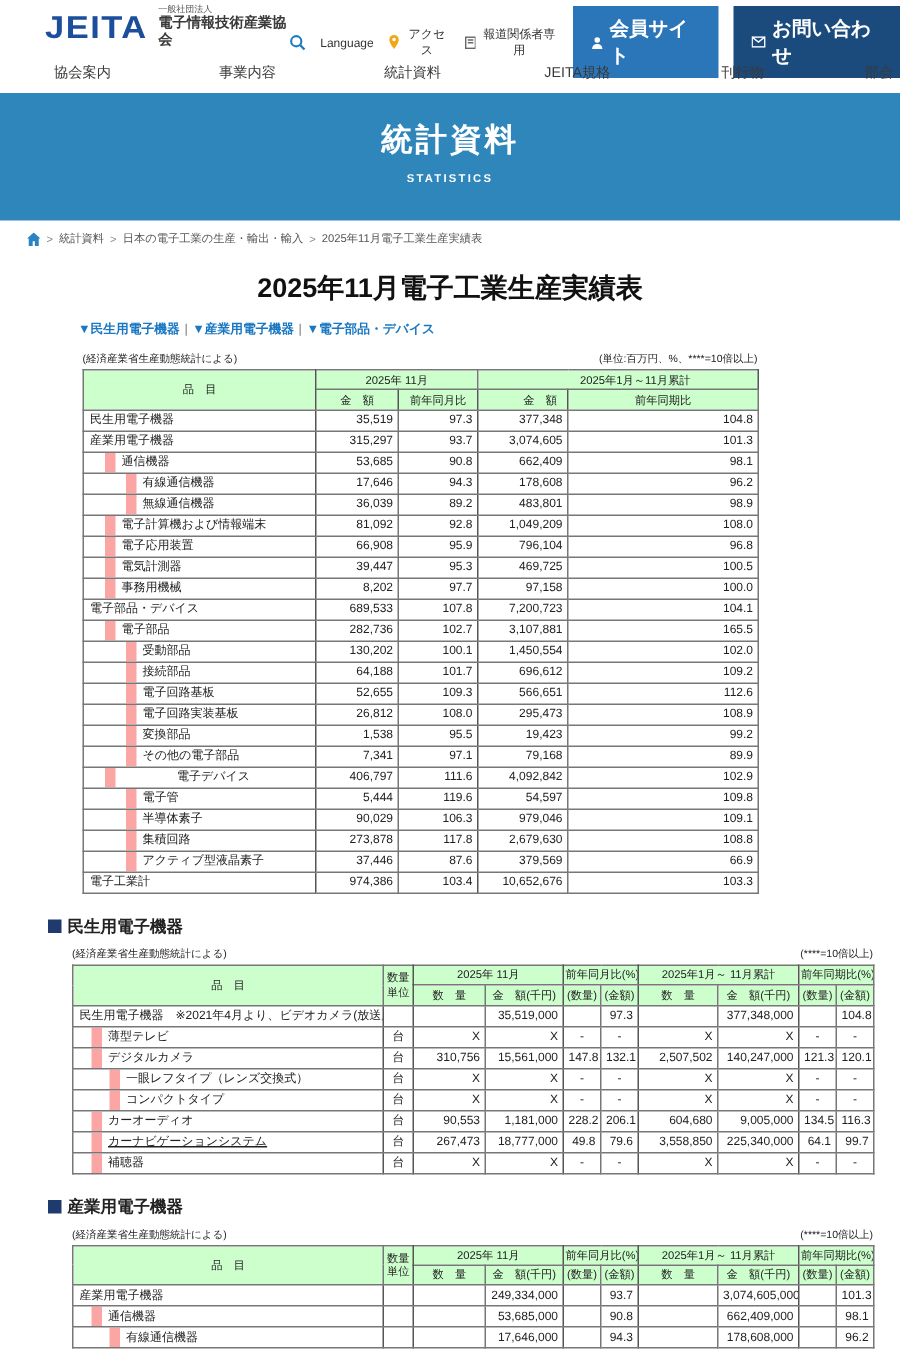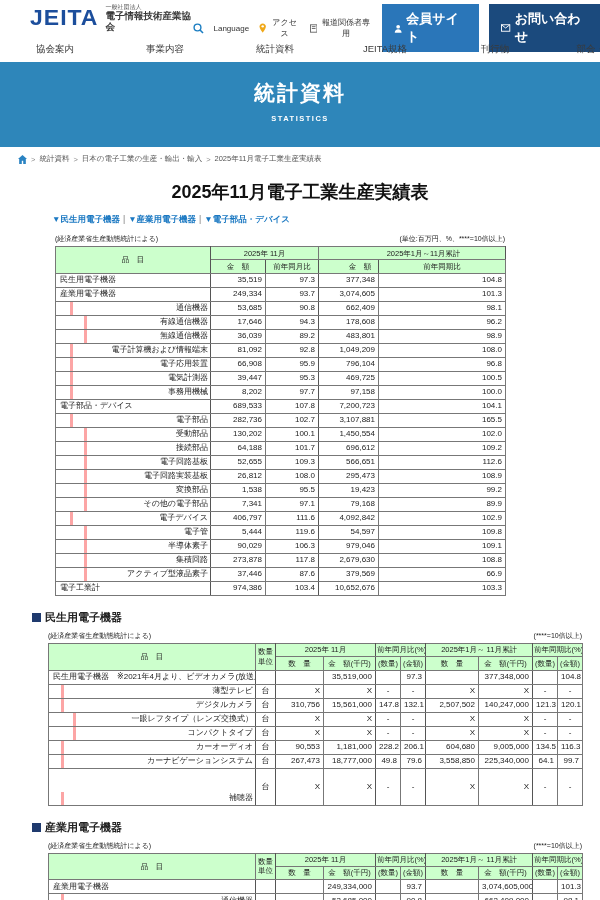--- a/index.html
+++ b/index.html
@@ -57,21 +57,21 @@
   .detail-block { padding-left:14px; }
 
   
   table { border-collapse:collapse; table-layout:fixed; font-size:8px; }
   table.stable { width:450px; margin-left:3px; border:1.5px solid #333; }
   table.dtable { width:534px; margin-left:34px; border:1.5px solid #333; }
   td,th { border:1px solid #777; padding:1px 3px; line-height:1.25; overflow:hidden; white-space:nowrap; font-weight:normal; }
   tr.hdr td { background:#ccffcc; text-align:center; font-size:7.5px; padding:1.5px 1px; }
   td.item { text-align:left; padding:0; }
   .ind { padding:1.5px 2px 1.5px 4px; }
-  .ind.bl { border-left:3px solid #fca5a5;text-align:right; }
+  .ind.bl { border-left:7px solid #fca5a5; }
   td.r { text-align:right; }
   td.c { text-align:center; }
   td.u { text-align:center; }
   tr.total td { border-top:1.5px solid #333; }
   table.stable td:nth-child(3) { border-right:1.5px solid #555;padding-left:24px; }
   table.stable td:nth-child(1) { border-right:1.5px solid #555; }
   table.dtable tr.data td:nth-child(2),
   table.dtable tr.data td:nth-child(4),
   table.dtable tr.data td:nth-child(6),
   table.dtable tr.data td:nth-child(8) { border-right:1.5px solid #555; }
@@ -198,21 +198,21 @@
             </td>
             <td class="r">35,519</td>
             <td class="r">97.3</td>
             <td class="r">377,348</td>
             <td class="r">104.8</td>
           </tr>
           <tr class="data">
             <td class="item">
               <div class="ind">産業用電子機器</div>
             </td>
-            <td class="r">249,334</td>
+            <td class="r">315,297</td>
             <td class="r">93.7</td>
             <td class="r">3,074,605</td>
             <td class="r">101.3</td>
           </tr>
           <tr class="data">
             <td class="item">
               <div class="ind bl" style="margin-left: 14px;">通信機器</div>
             </td>
             <td class="r">53,685</td>
             <td class="r">90.8</td>
@@ -526,35 +526,35 @@
             <td class="r">1,181,000</td>
             <td class="r">228.2</td>
             <td class="r">206.1</td>
             <td class="r">604,680</td>
             <td class="r">9,005,000</td>
             <td class="r">134.5</td>
             <td class="r">116.3</td>
           </tr>
           <tr class="data">
             <td class="item">
-              <div class="ind bl" style="margin-left: 12px;">カーナビゲーションシステム</div>
+              <div class="ind bl" style="margin-left: 12px; text-decoration: underline;">カーナビゲーションシステム</div>
             </td>
             <td class="u">台</td>
             <td class="r">267,473</td>
             <td class="r">18,777,000</td>
             <td class="r">49.8</td>
             <td class="r">79.6</td>
             <td class="r">3,558,850</td>
             <td class="r">225,340,000</td>
             <td class="r">64.1</td>
             <td class="r">99.7</td>
           </tr>
           <tr class="data">
             <td class="item">
-              <div class="ind bl" style="margin-left: 12px; margin-top: 23px;">補聴器</div>
+              <div class="ind bl" style="margin-left: 12px;">補聴器</div>
             </td>
             <td class="u">台</td>
             <td class="r">X</td>
             <td class="r">X</td>
             <td class="c">-</td>
             <td class="c">-</td>
             <td class="r">X</td>
             <td class="r">X</td>
             <td class="c">-</td>
             <td class="c">-</td>

